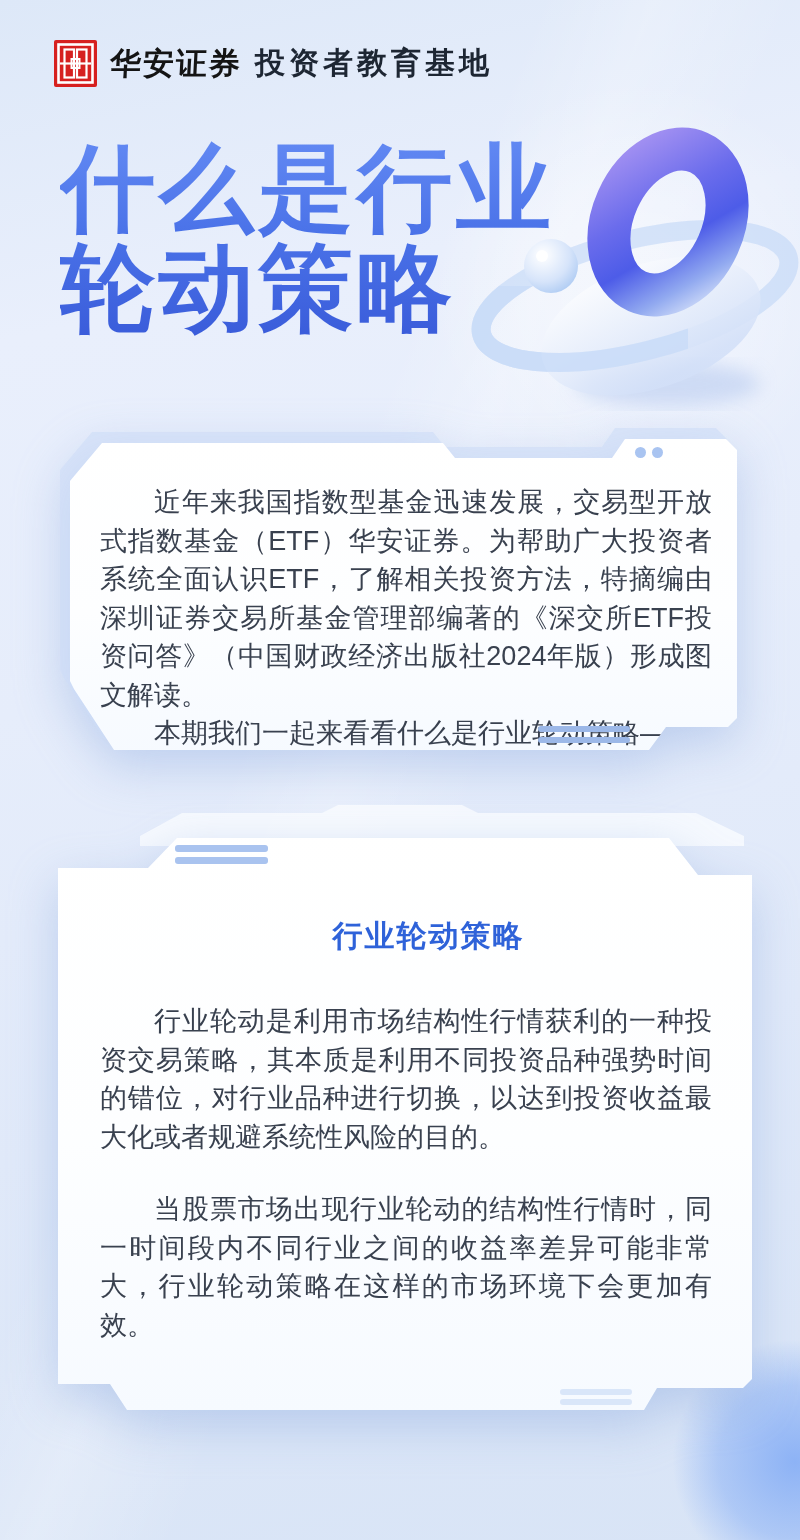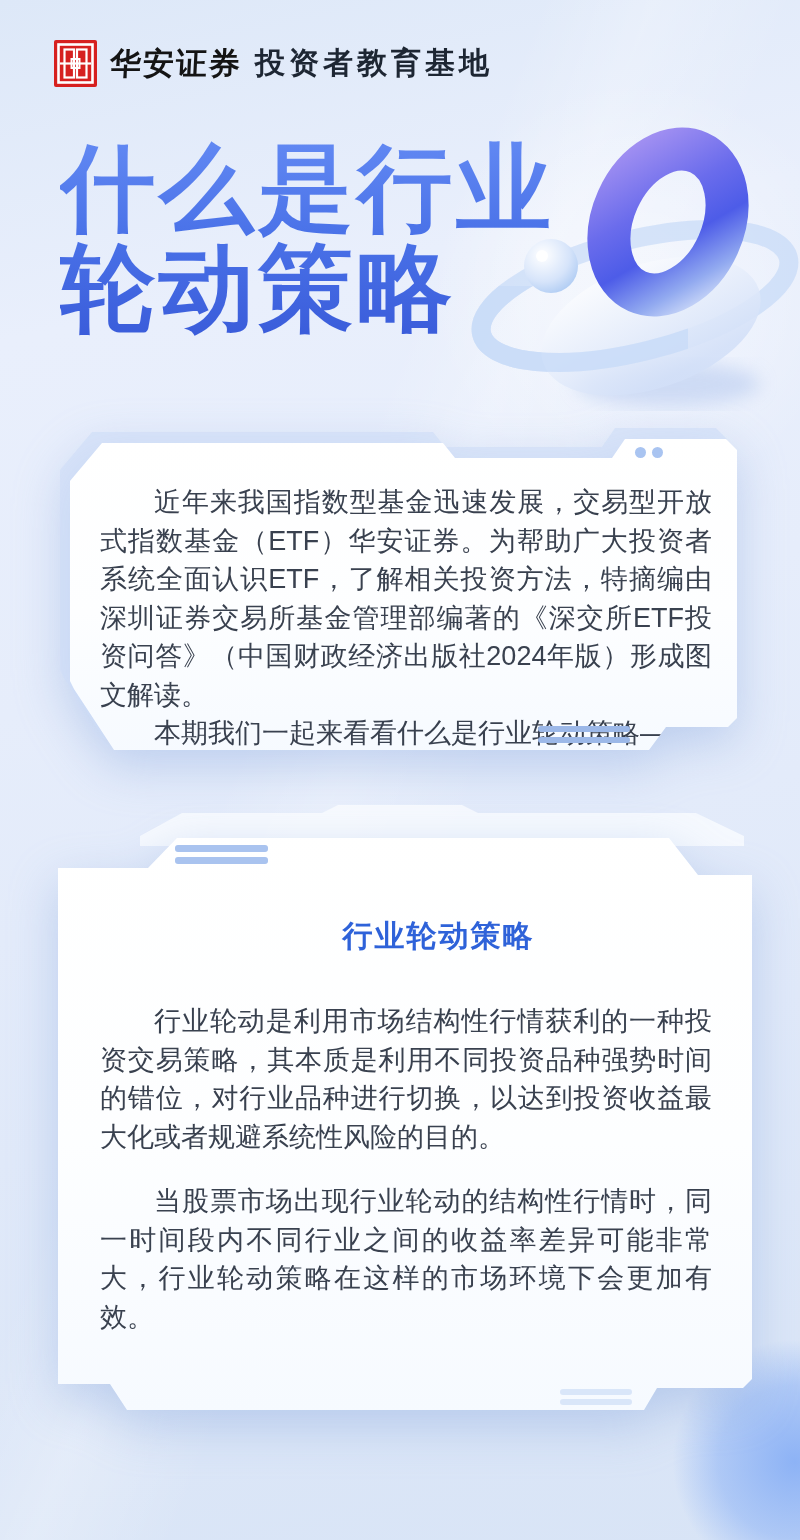--- a/index.html
+++ b/index.html
@@ -44,24 +44,24 @@
   .card1-lines .deco-line{width:92px;height:6px;background:#9cb8e8;margin-bottom:5px;}
   
   .card2-toplayer{position:absolute;left:140px;top:804px;width:604px;height:42px;background:rgba(252,254,255,.72);
     clip-path:polygon(0 32px,42px 9px,182px 9px,198px 1px,322px 1px,338px 9px,556px 9px,604px 32px,604px 42px,0 42px);}
   .card2-wrap{left:58px;top:812px;width:694px;height:600px;}
   .card2-shape{clip-path:polygon(0 56px,90px 56px,119px 26px,611px 26px,640px 63px,694px 63px,694px 567px,685px 576px,599px 576px,586px 598px,69px 598px,52px 572px,0 572px);}
   .card2-toplines{position:absolute;left:117px;top:33px;}
   .card2-toplines .deco-line{width:93px;height:7px;background:#a9c3ef;margin-bottom:5px;}
   .card2-botlines{position:absolute;left:502px;top:577px;}
   .card2-botlines .deco-line{width:72px;height:6px;background:#d9e6f9;margin-bottom:4px;}
-  .section-title{position:absolute;left:14px;top:104px;width:100%;text-align:center;
+  .section-title{position:absolute;left:4px;top:104px;width:100%;text-align:center;
     font-size:30px;font-weight:700;color:#2e62d9;letter-spacing:2px;padding-left:39px;}
   .card2-text{left:42px;top:190px;width:612px;}
-  .card2-text .para2{margin-top:26px;}
+  .card2-text .para2{margin-top:34px;}
 </style>
 </head>
 <body>
 
 <div class="canvas">
   <div class="sheen"></div>
 
   <div class="header">
     <svg class="logo" viewBox="0 0 43 47">
       <rect x="0" y="0" width="43" height="47" rx="2" fill="#d6201f"></rect>

